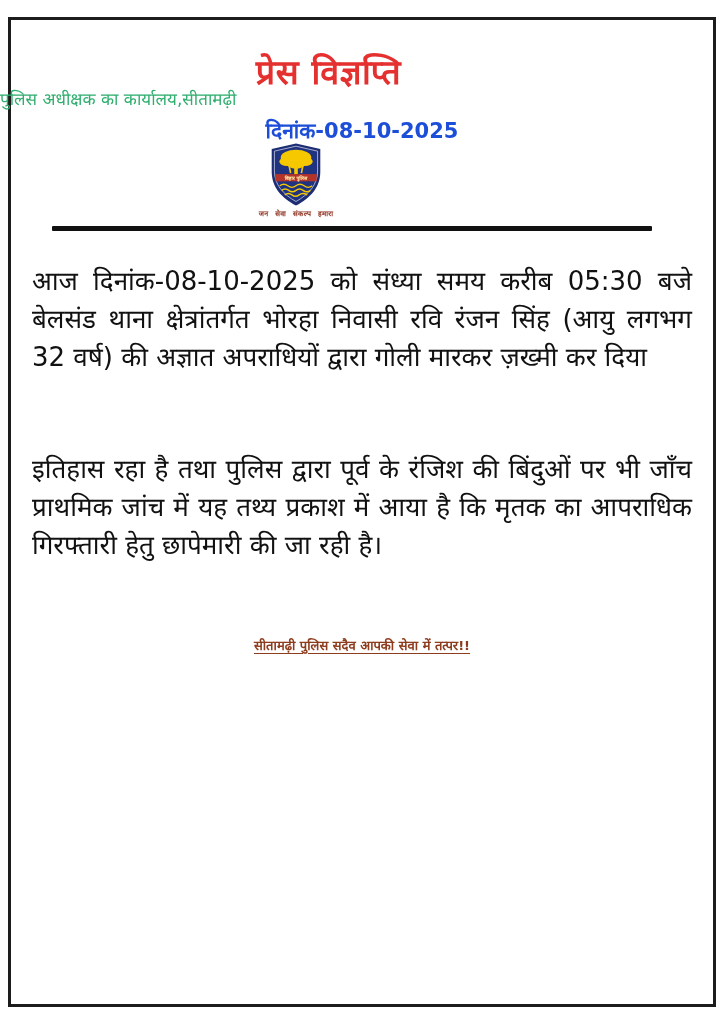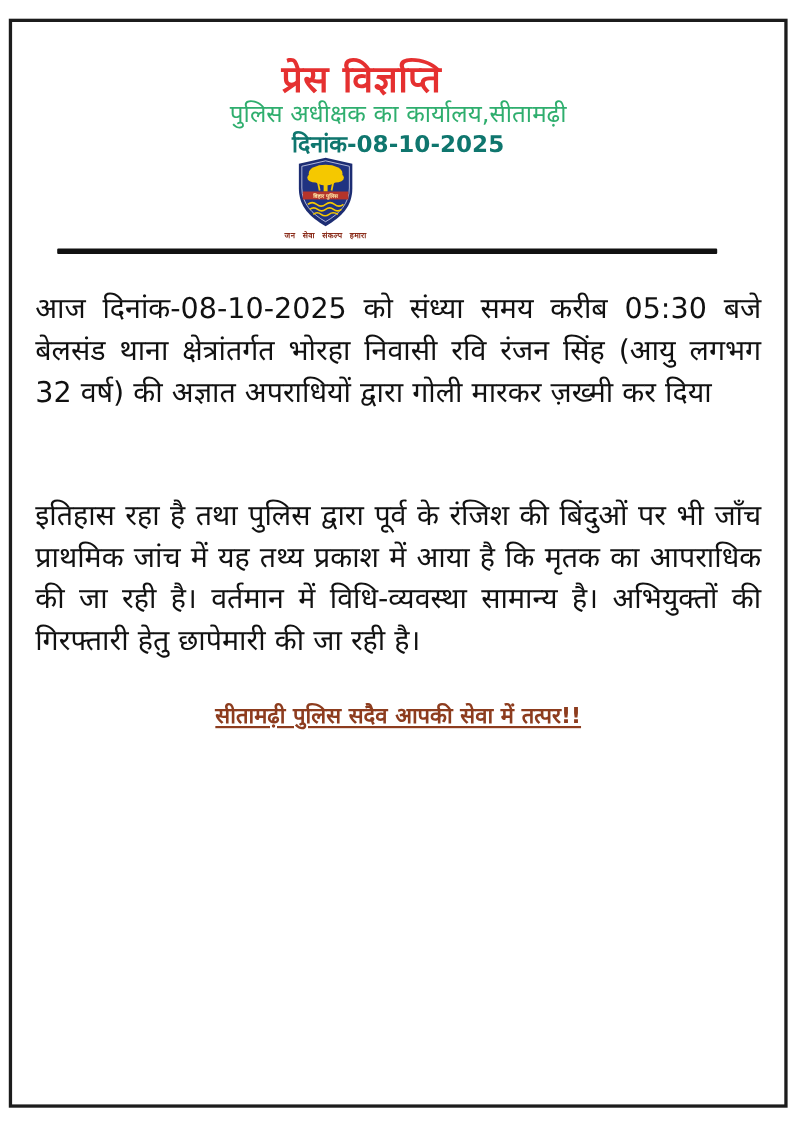--- a/index.html
+++ b/index.html
@@ -9,26 +9,26 @@
   }
   .page-frame{
     position:absolute;left:8px;top:17px;width:708px;height:990px;
     border:3px solid #1c1c1c;box-sizing:border-box;background:#ffffff;
   }
   .doc-title{
     position:absolute;top:48px;left:0;width:657px;text-align:center;
     font-size:34px;font-weight:700;color:#e53030;letter-spacing:0.5px;
   }
   .doc-office{
-    position:absolute;top:87px;left:0;width:724px;text-align:center;
-    font-size:22px;font-weight:400;color:#2fae6e;
+    position:absolute;top:87px;left:0;width:724px;text-align:left;
+    font-size:17px;font-weight:400;color:#2fae6e;
   }
   .doc-date{
     position:absolute;top:116px;left:0;width:724px;text-align:center;
-    font-size:21px;font-weight:700;color:#0f766e;
+    font-size:21px;font-weight:700;color:#1d4ed8;
   }
   .logo-wrap{
     position:absolute;top:142px;left:0;width:592px;text-align:center;
   }
   .logo-wrap svg{display:block;margin:0 auto;}
   .logo-tagline{
     margin-top:1px;font-size:7px;font-weight:700;color:#8a2c1a;
     letter-spacing:0.3px;word-spacing:4px;
   }
   .divider{
@@ -38,21 +38,21 @@
   .para{
     position:absolute;left:32px;width:660px;color:#111111;
     font-size:26px;line-height:38px;font-weight:500;
   }
   .para .line{text-align:justify;text-align-last:justify;white-space:nowrap;}
   .para .line:last-child{text-align-last:left;}
   .para1{top:262px;}
   .para2{top:450px;}
   .doc-footer{
     position:absolute;top:636px;left:0;width:724px;text-align:center;
-    font-size:20px;font-weight:700;color:#8d3c1e;
+    font-size:13px;font-weight:700;color:#8d3c1e;
     text-decoration:underline;text-underline-offset:3px;
   }
 </style>
 </head>
 <body>
 
 <div class="page-frame"></div>
 
 <div class="doc-title">प्रेस विज्ञप्ति</div>
 
@@ -90,17 +90,16 @@
 
 <div class="para para1">
     <div class="line">आज दिनांक-08-10-2025 को संध्या समय करीब 05:30 बजे</div>
     <div class="line">बेलसंड थाना क्षेत्रांतर्गत भोरहा निवासी रवि रंजन सिंह (आयु लगभग</div>
     <div class="line">32 वर्ष) की अज्ञात अपराधियों द्वारा गोली मारकर ज़ख्मी कर दिया</div>
   </div>
 
 <div class="para para2">
     <div class="line">इतिहास रहा है तथा पुलिस द्वारा पूर्व के रंजिश की बिंदुओं पर भी जाँच</div>
     <div class="line">प्राथमिक जांच में यह तथ्य प्रकाश में आया है कि मृतक का आपराधिक</div>
-    <div class="line">की जा रही है। वर्तमान में विधि-व्यवस्था सामान्य है। अभियुक्तों की</div>
     <div class="line">गिरफ्तारी हेतु छापेमारी की जा रही है।</div>
   </div>
 
 <div class="doc-footer">सीतामढ़ी पुलिस सदैव आपकी सेवा में तत्पर!!</div>
 
 </body></html>

